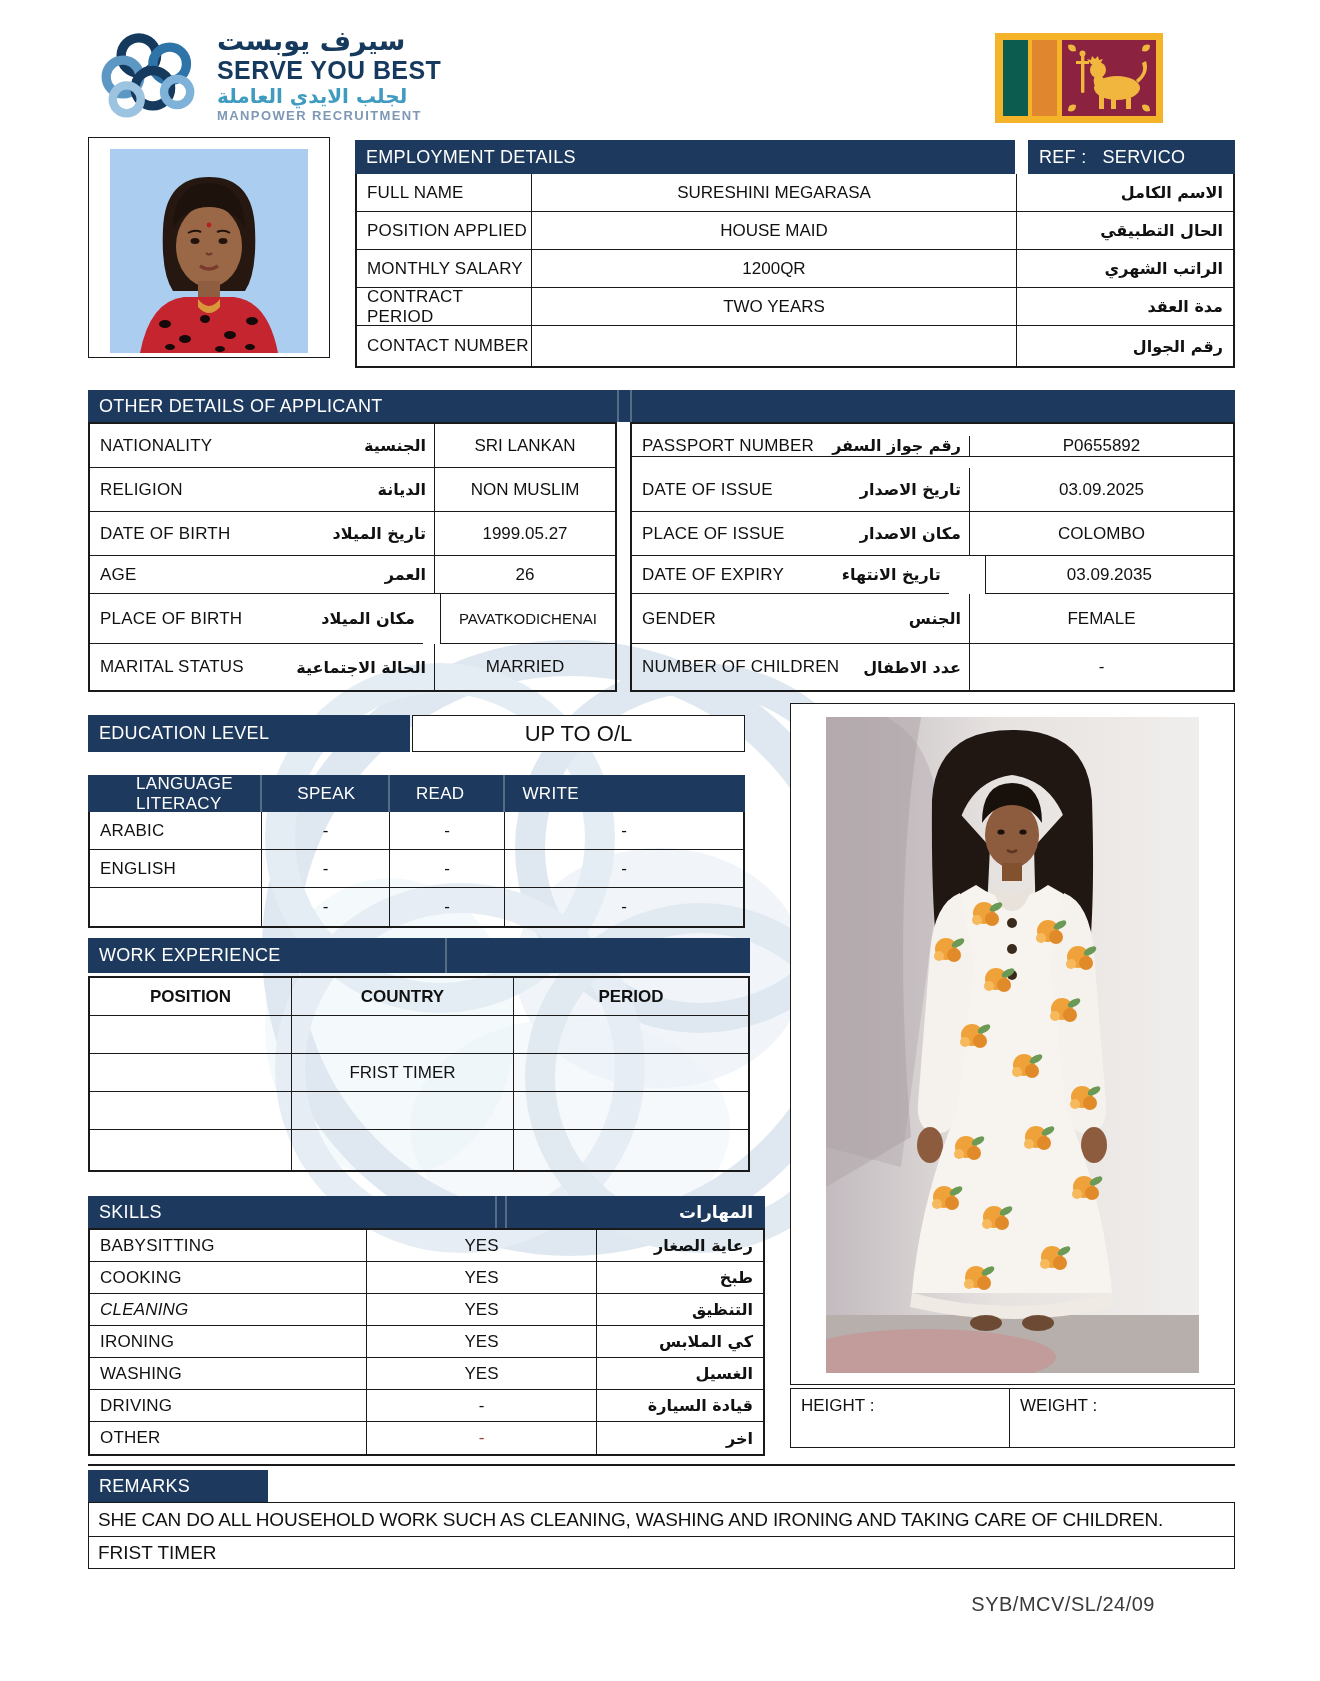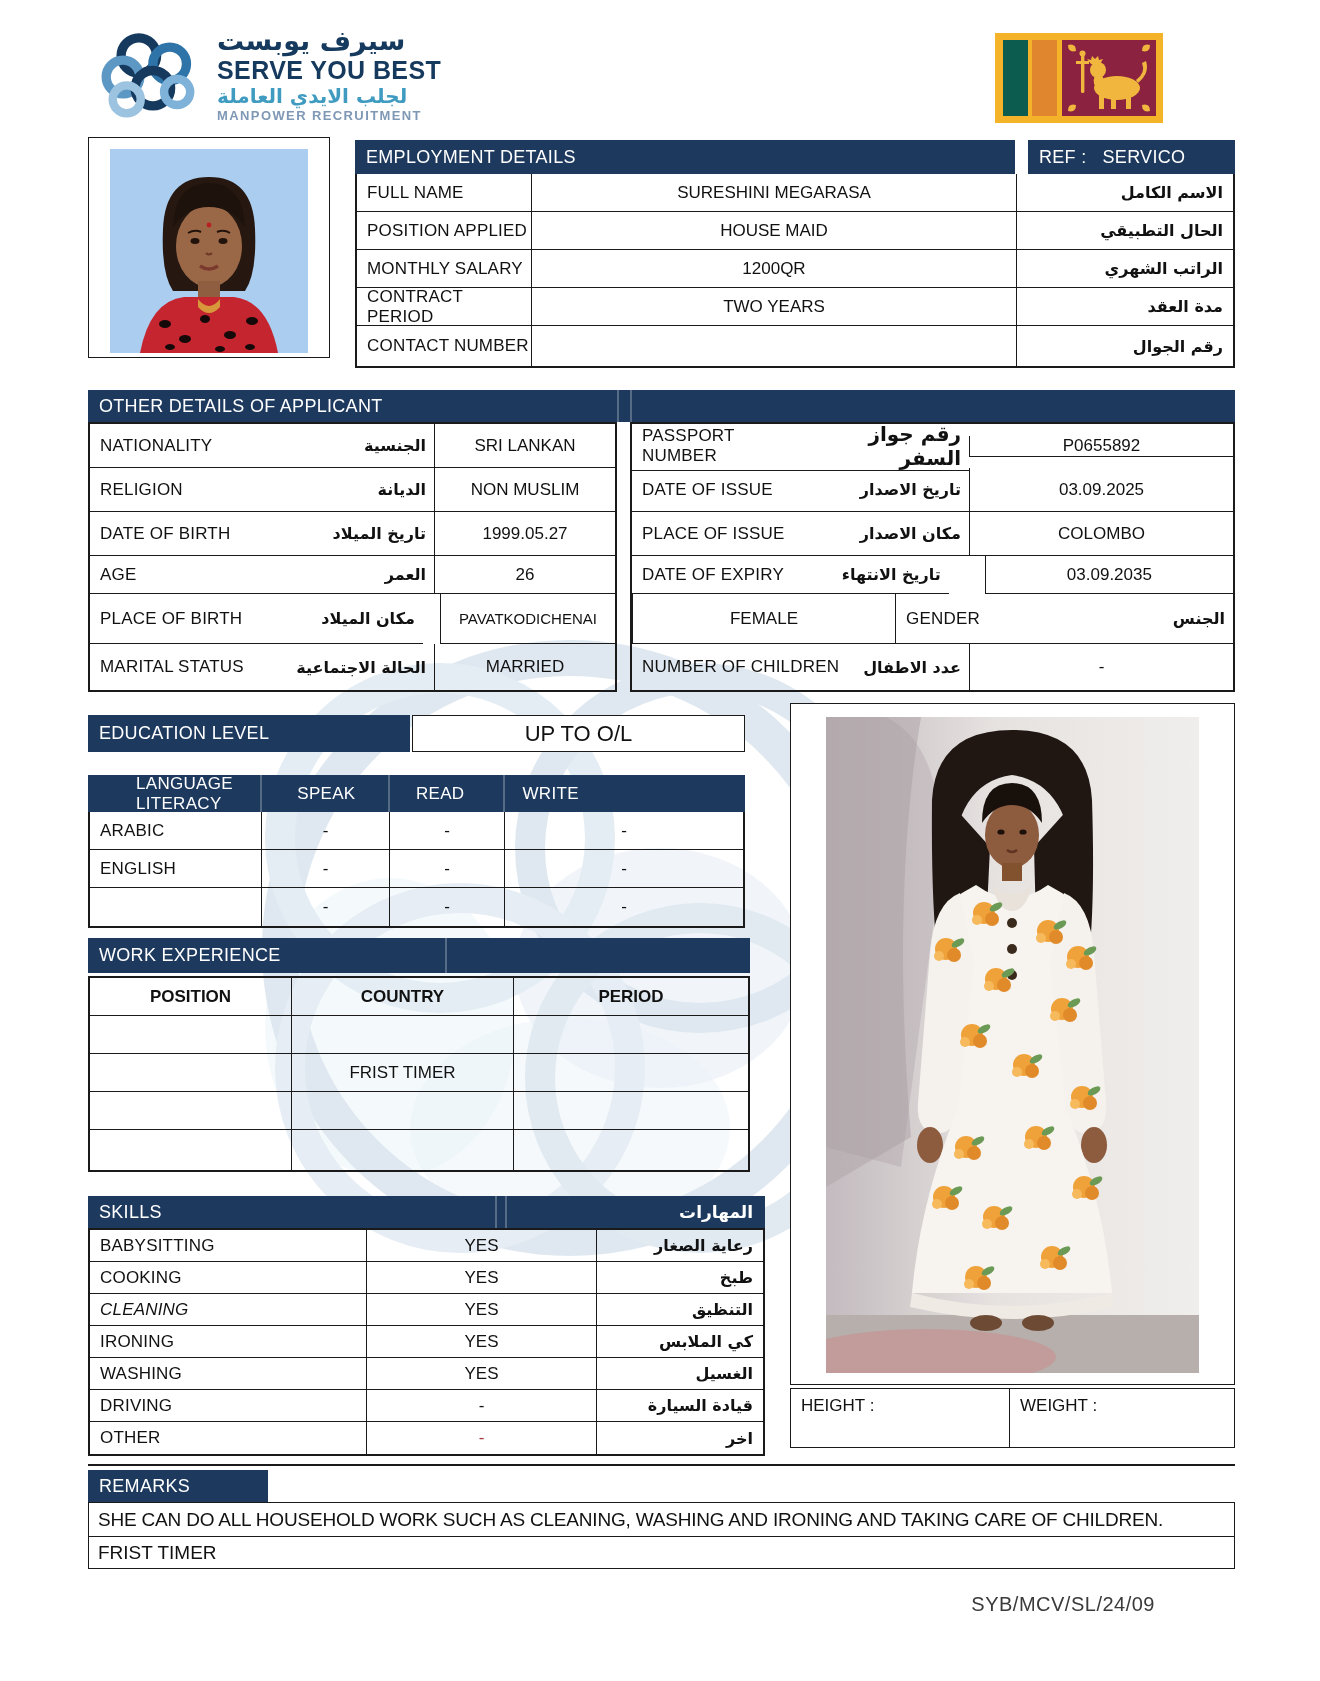--- a/index.html
+++ b/index.html
@@ -199,21 +199,21 @@
         <span class="arx" style="font-size:16px;padding-right:8px;">الحالة الاجتماعية</span>
       </div>
       <div class="c val" style="width:181px;border-bottom:none;border-left:1.6px solid #1a1a1a;">MARRIED</div>
     </div>
   </div>
 
   <div class="abs z tbl" style="left:630px;top:422px;width:605px;">
     <div class="row" style="height:44px;align-items:center;">
       <div class="c" style="width:337px;border-right:none;justify-content:space-between;">
         <span class="lbl">PASSPORT NUMBER</span>
-        <span class="arx" style="font-size:20px;padding-right:8px;">رقم جواز السفر</span>
+        <span class="arx" style="font-size:16px;padding-right:8px;">رقم جواز السفر</span>
       </div>
       <div class="c val" style="width:264px;border-left:1.6px solid #1a1a1a;">P0655892</div>
     </div>
     <div class="row" style="height:44px;">
       <div class="c" style="width:337px;border-right:none;justify-content:space-between;">
         <span class="lbl">DATE OF ISSUE</span>
         <span class="arx" style="font-size:16px;padding-right:8px;">تاريخ الاصدار</span>
       </div>
       <div class="c val" style="width:264px;border-left:1.6px solid #1a1a1a;">03.09.2025</div>
     </div>
@@ -225,25 +225,25 @@
       <div class="c val" style="width:264px;border-left:1.6px solid #1a1a1a;">COLOMBO</div>
     </div>
     <div class="row" style="height:38px;">
       <div class="c" style="width:337px;border-right:none;justify-content:space-between;">
         <span class="lbl">DATE OF EXPIRY</span>
         <span class="arx" style="font-size:16px;padding-right:8px;">تاريخ الانتهاء</span>
       </div>
       <div class="c val" style="width:264px;border-left:1.6px solid #1a1a1a;margin-left:36px;">03.09.2035</div>
     </div>
     <div class="row" style="height:50px;">
-      <div class="c val" style="width:264px;border-left:1.6px solid #1a1a1a;">FEMALE</div>
       <div class="c" style="width:337px;border-right:none;justify-content:space-between;">
         <span class="lbl">GENDER</span>
         <span class="arx" style="font-size:16px;padding-right:8px;">الجنس</span>
       </div>
+      <div class="c val" style="width:264px;border-left:1.6px solid #1a1a1a;">FEMALE</div>
     </div>
     <div class="row" style="height:46px;">
       <div class="c" style="width:337px;border-right:none;border-bottom:none;justify-content:space-between;">
         <span class="lbl">NUMBER OF CHILDREN</span>
         <span class="arx" style="font-size:16px;padding-right:8px;">عدد الاطفال</span>
       </div>
       <div class="c val" style="width:264px;border-bottom:none;border-left:1.6px solid #1a1a1a;">-</div>
     </div>
   </div>
 

